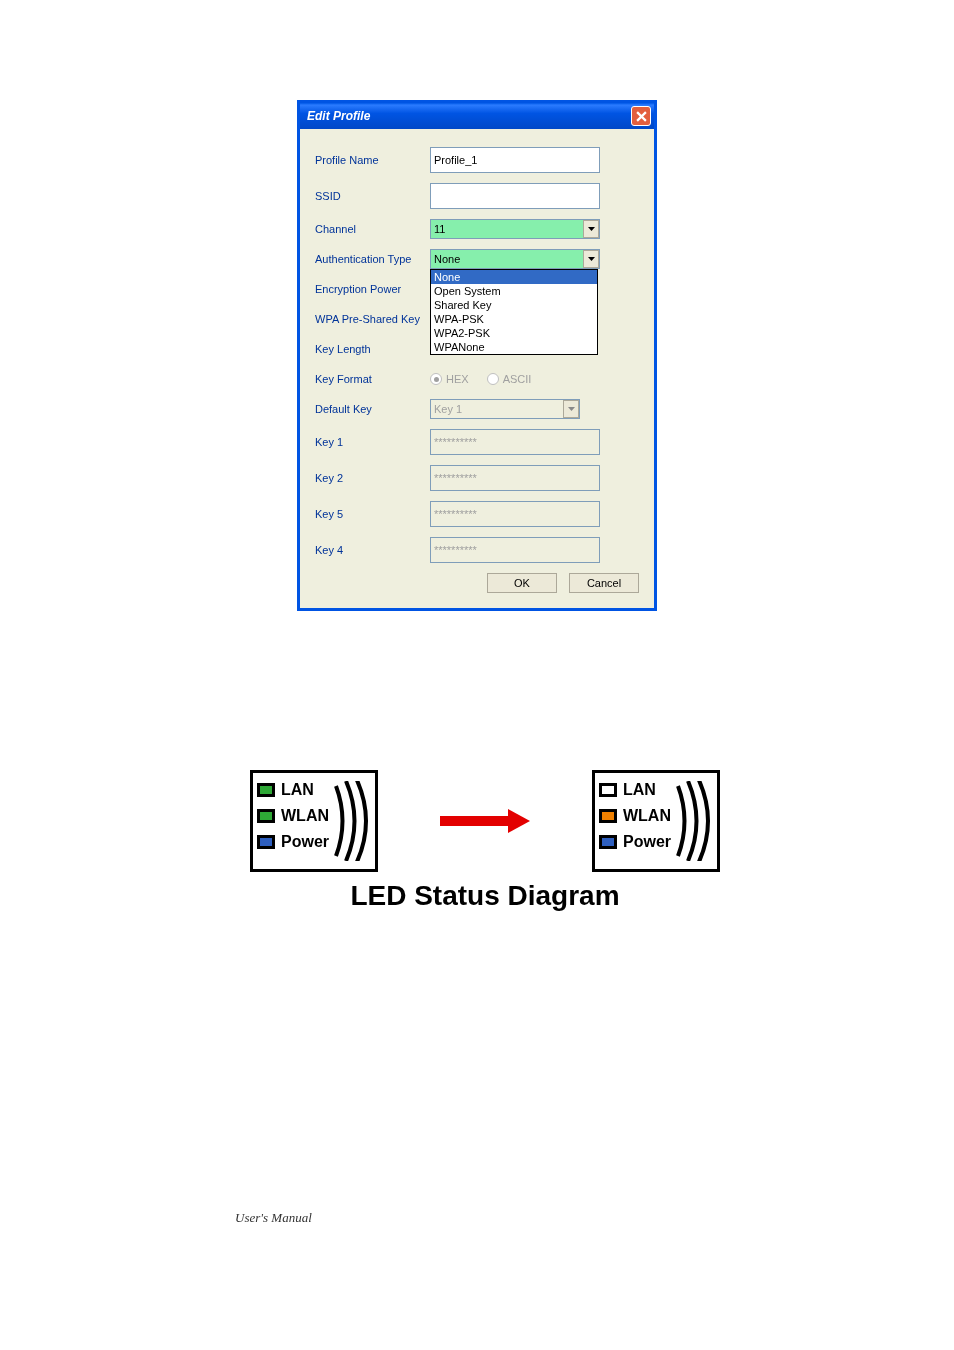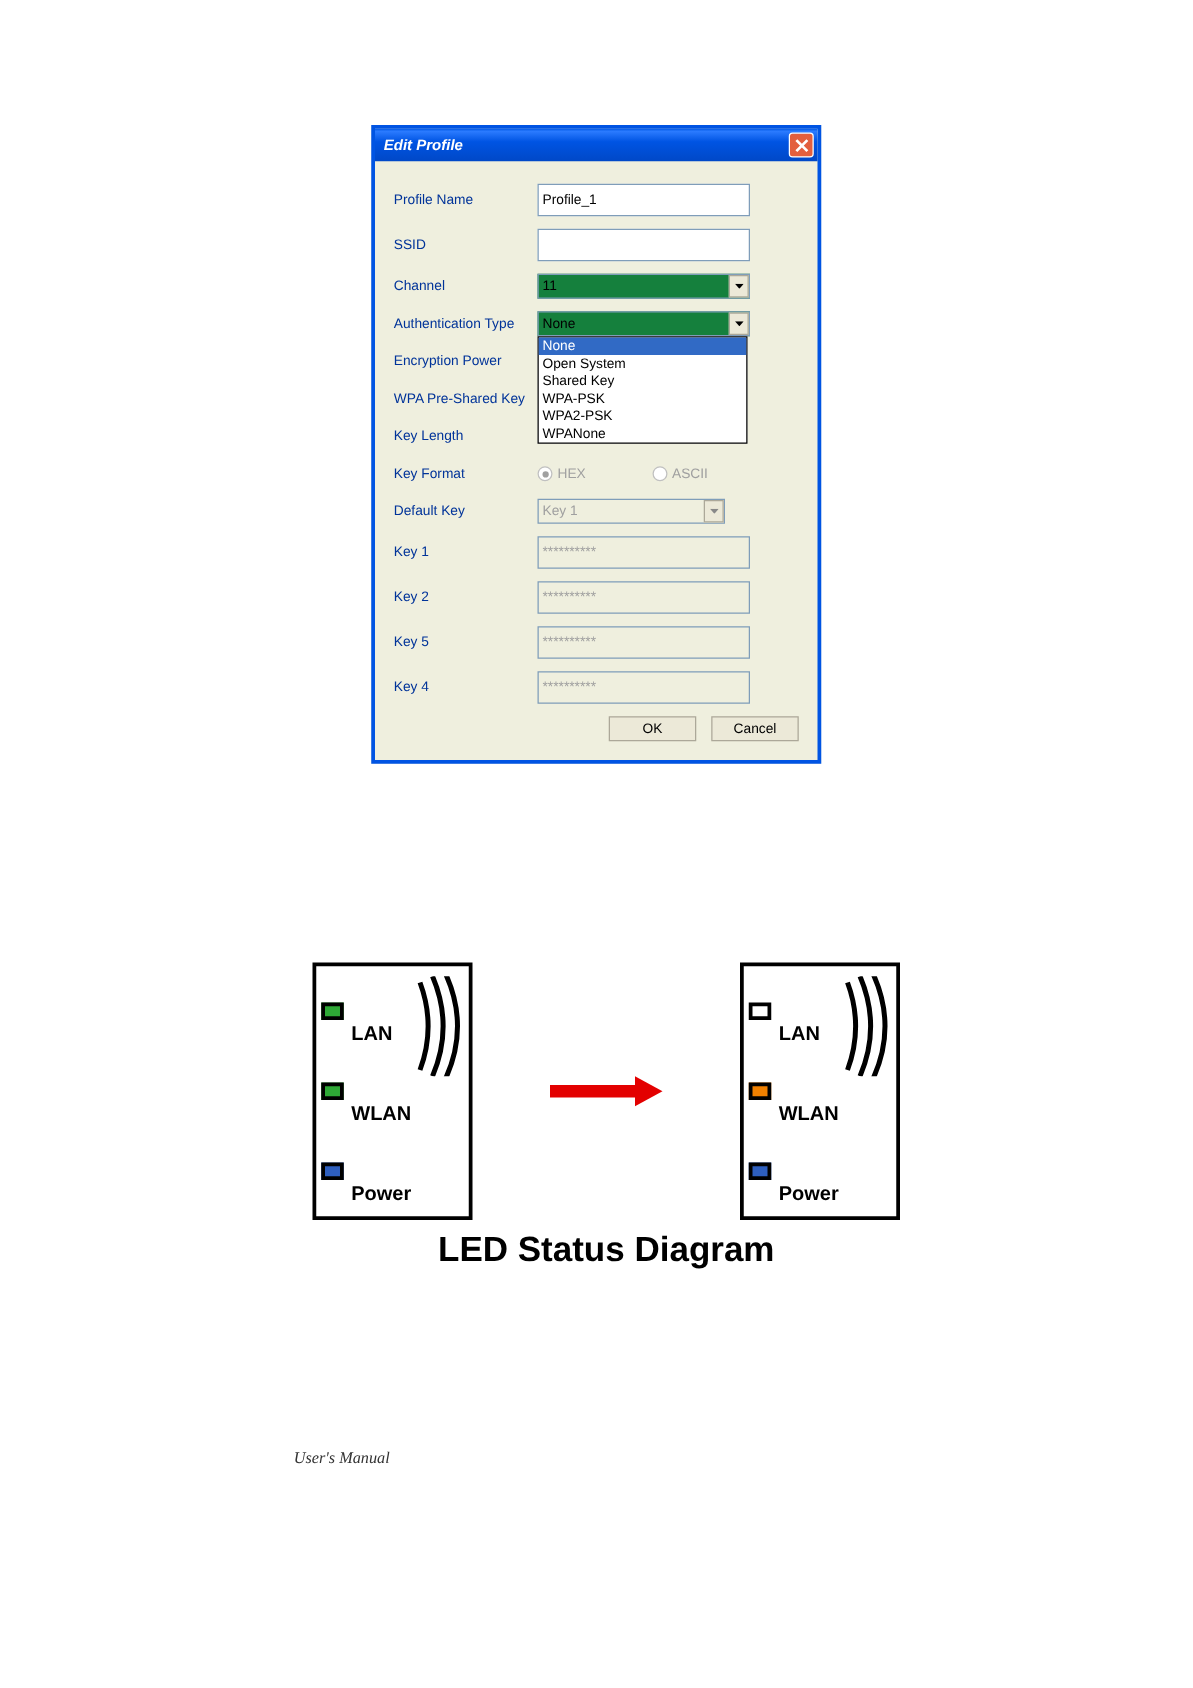--- a/index.html
+++ b/index.html
@@ -12,21 +12,21 @@
     .close-btn { width: 20px; height: 20px; background: #E35F3E; border: 1px solid #fff; border-radius: 3px; color: #fff; display: flex; align-items: center; justify-content: center; font-weight: bold; font-size: 13px; }
     
     .form-body { padding: 18px 15px 15px 15px; }
     .form-row { display: flex; align-items: center; margin-bottom: 10px; min-height: 20px; }
     .form-label { width: 115px; color: #003399; font-size: 11px; }
     .form-control-area { flex: 1; position: relative; }
     
     .text-input { width: 170px; height: 20px; border: 1px solid #7F9DB9; font-size: 11px; padding: 12px 3px; background: #fff; }
     .text-input.disabled { background: #EFEFDE; color: #A0A0A0; }
     
-    .select-wrap { width: 170px; height: 20px; border: 1px solid #7F9DB9; background: #15803d; display: flex; align-items: center; justify-content: space-between; font-size: 11px; padding-left: 3px; }
+    .select-wrap { width: 170px; height: 20px; border: 1px solid #7F9DB9; background: #86efac; display: flex; align-items: center; justify-content: space-between; font-size: 11px; padding-left: 3px; }
     .select-wrap.disabled { background: #EFEFDE; color: #A0A0A0; }
     .select-arrow { width: 16px; height: 18px; background: #ECE9D8; border: 1px solid #ACA899; display: flex; align-items: center; justify-content: center; }
     .select-arrow svg { width: 7px; height: 4px; }
     
     .radio-group { display: flex; gap: 18px; font-size: 11px; color: #000; }
     .radio-group.disabled { color: #A0A0A0; }
     .radio-item { display: flex; align-items: center; gap: 4px; }
     .radio-dot { width: 12px; height: 12px; border: 1px solid #7F9DB9; border-radius: 50%; display: flex; align-items: center; justify-content: center; background: #fff; }
     .radio-dot.checked::after { content: ''; width: 5px; height: 5px; background: #3E8E3E; border-radius: 50%; }
     .radio-group.disabled .radio-dot { border-color: #C0C0C0; }
@@ -38,30 +38,30 @@
     
     .button-row { display: flex; justify-content: flex-end; gap: 12px; margin-top: 10px; }
     .btn { width: 70px; height: 20px; border: 1px solid #ACA899; background: #ECE9D8; font-size: 11px; }
     
     .diagram-container { position: absolute; left: 250px; top: 770px; width: 470px; }
     .diagram-row { display: flex; align-items: center; justify-content: space-between; }
     .led-panel { border: 3px solid #000; padding: 8px 4px; display: flex; gap: 2px; background: #fff; }
     .led-col { display: flex; flex-direction: column; gap: 8px; }
     .led-item { display: flex; align-items: center; gap: 6px; }
     .led-box { width: 18px; height: 14px; border: 3px solid #000; }
-    .led-text { font-family: Arial; font-weight: bold; font-size: 16px; margin-top: 38px; }
+    .led-text { font-family: Arial; font-weight: bold; font-size: 16px; }
     .signal-arcs { position: relative; width: 40px; height: 80px; }
     
     .arrow-right { width: 90px; height: 18px; position: relative; }
     .arrow-right .shaft { position: absolute; left: 0; top: 4px; width: 68px; height: 10px; background: #E30000; }
     .arrow-right .head { position: absolute; right: 0; top: -3px; width: 0; height: 0; border-left: 22px solid #E30000; border-top: 12px solid transparent; border-bottom: 12px solid transparent; }
     
     .diagram-title { text-align: center; font-family: Arial; font-weight: bold; font-size: 28px; margin-top: 8px; }
     
-    .footer-text { position: absolute; left: 235px; top: 1158px; font-style: italic; font-size: 13px; color: #333; font-family: "Times New Roman", serif;}
+    .footer-text { position: absolute; left: 235px; top: 1210px; font-style: italic; font-size: 13px; color: #333; font-family: "Times New Roman", serif;}
   </style>
 </head>
 <body>
 
 <div class="dialog-container">
   <div class="dialog">
     <div class="titlebar">
       <span class="title-text">Edit Profile</span>
       <div class="close-btn">
         <svg viewBox="0 0 10 10" width="11" height="11">
@@ -138,21 +138,21 @@
       </div>
 
       <div class="form-row">
         <div class="form-label">Key Format</div>
         <div class="form-control-area">
           <div class="radio-group disabled">
             <div class="radio-item">
               <span class="radio-dot checked"></span>
               <span>HEX</span>
             </div>
-            <div class="radio-item" style="margin-left:35px;">
+            <div class="radio-item" style="">
               <span class="radio-dot"></span>
               <span>ASCII</span>
             </div>
           </div>
         </div>
       </div>
 
       <div class="form-row">
         <div class="form-label">Default Key</div>
         <div class="form-control-area">

